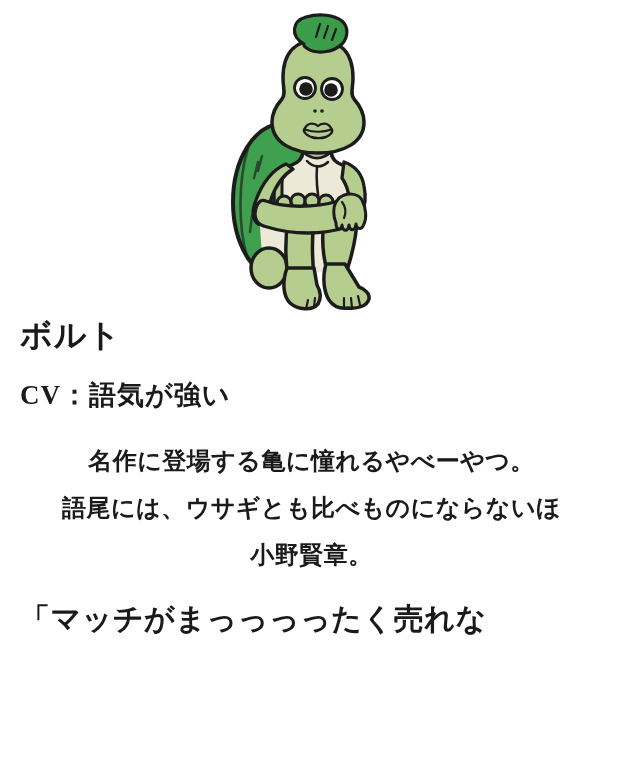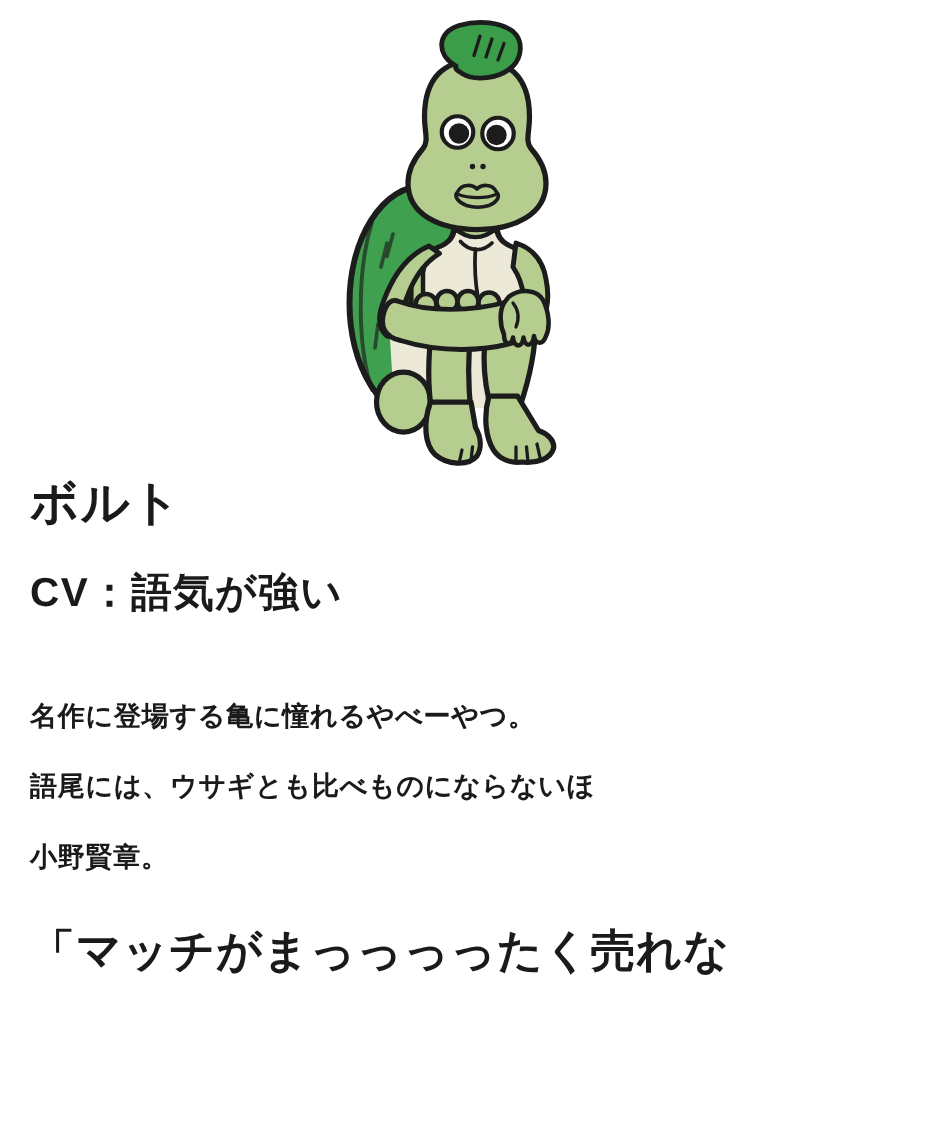--- a/index.html
+++ b/index.html
@@ -4,21 +4,21 @@
 <style>
   * { margin: 0; padding: 0; box-sizing: border-box; }
   html, body { background: #ffffff; }
   body {
     width: 621px;
     height: 761px;
     font-family: "Liberation Sans", "DejaVu Sans", sans-serif;
     color: var(--text, #1a1a1a);
     overflow: hidden;
   }
-  .page { width: 621px; height: 585px; position: relative; }
+  .page { width: 621px; height: 585px; position: relative; font-family: Liberation Serif, serif; }
 
   .illustration-area {
     position: relative;
     height: 316px;
   }
   .illustration-area svg {
     position: absolute;
     left: 228px;
     top: 12px;
     width: 148px;
@@ -43,25 +43,26 @@
     letter-spacing: 1px;
   }
   .cv {
     margin-top: 26px;
     font-size: 27px;
     line-height: 31px;
     font-weight: 800;
     letter-spacing: 1px;
   }
   .desc {
-    margin-top: 43px;
-    font-size: 18px;
+    margin-top: 27px;
+    font-size: 24px;
     line-height: 47px;
     font-weight: 800;
     letter-spacing: 0.5px;
+    text-align: center;
   }
   .quote {
     margin-top: 11px;
     font-size: 30px;
     line-height: 57px;
     font-weight: 800;
     letter-spacing: 0.5px;
   }
 </style>
 </head>

